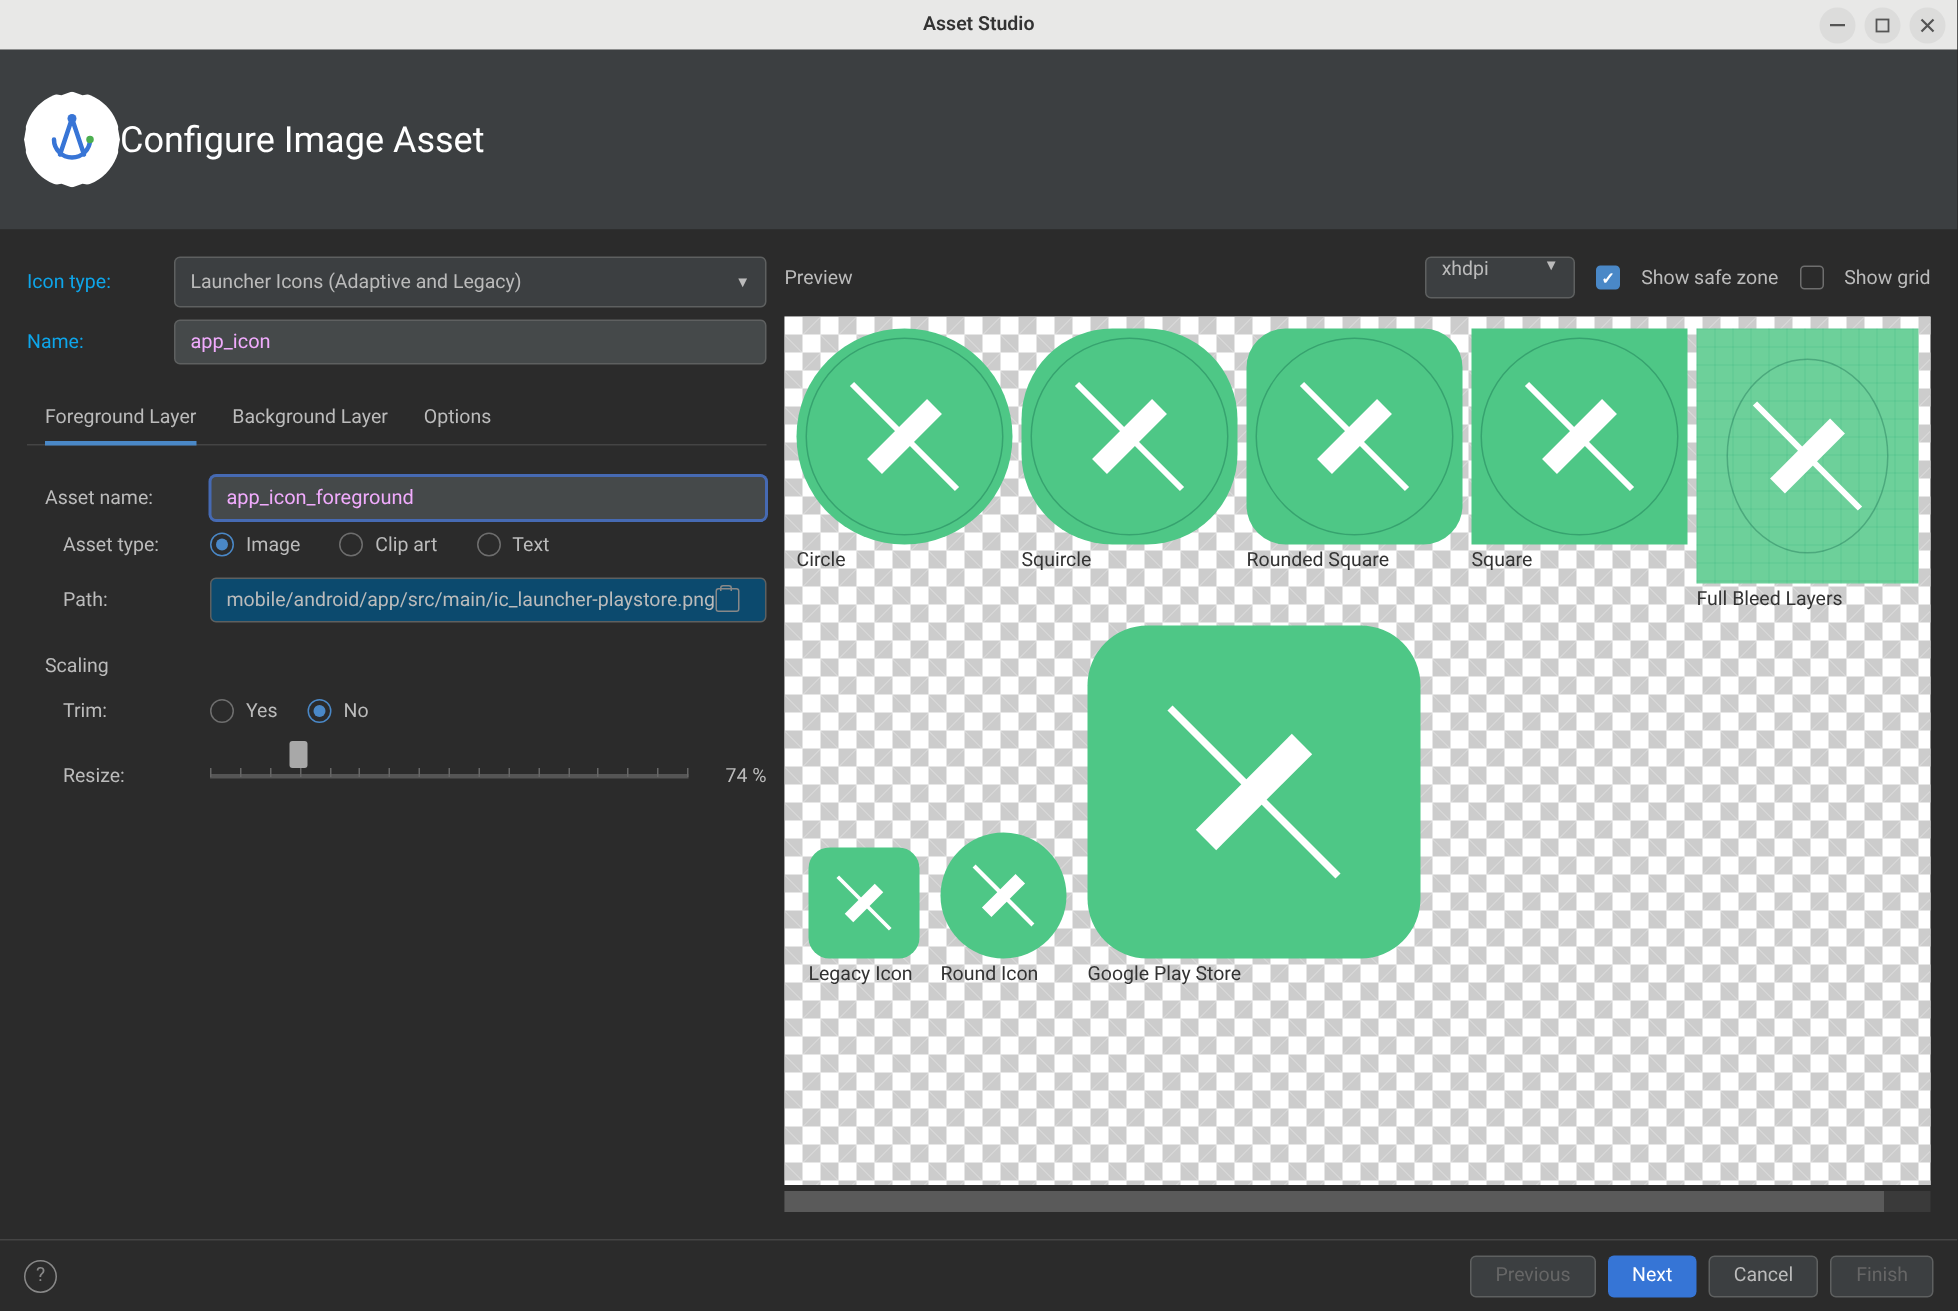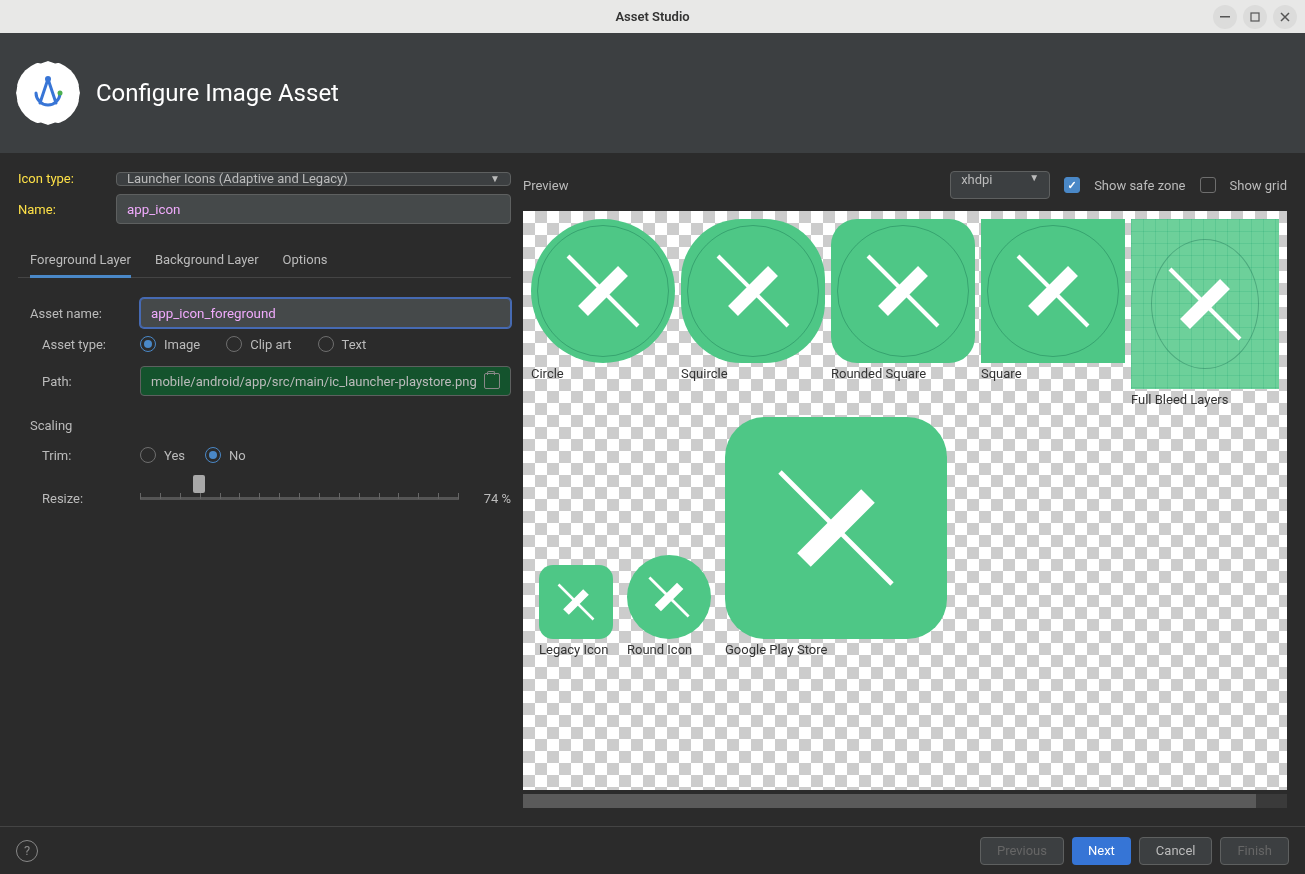--- a/index.html
+++ b/index.html
@@ -1,45 +1,45 @@
 <!DOCTYPE html>
 <html><head>
 <meta charset="utf-8">
 <style>
 *{margin:0;padding:0;box-sizing:border-box;font-family:-apple-system,BlinkMacSystemFont,"Segoe UI",Roboto,sans-serif}
 body{background:#2b2b2b;color:#bbb;font-size:13px;width:1305px;height:874px;overflow:hidden;display:flex;flex-direction:column}
 .titlebar{height:33px;background:#e8e8e7;display:flex;align-items:center;justify-content:center;position:relative}
 .titlebar-title{color:#333;font-weight:600;font-size:13px}
 .titlebar-controls{position:absolute;right:8px;display:flex;gap:6px}
 .titlebar-btn{width:24px;height:24px;border-radius:50%;background:#dcdcdb;display:flex;align-items:center;justify-content:center;cursor:pointer;color:#555}
-.header{height:120px;background:#3c3f41;display:flex;align-items:center;padding:0 20px;gap:20px}
+.header{height:120px;background:#3c3f41;display:flex;align-items:center;padding:0 20px;gap:4px}
 .header-icon{width:56px;height:56px;background:#fff;border-radius:50%;display:flex;align-items:center;justify-content:center;position:relative}
 .header-icon::before{content:"";position:absolute;inset:-4px;border-radius:50%;background:#fff;clip-path:polygon(50% 0%,61% 4%,72% 2%,80% 9%,90% 10%,95% 20%,100% 28%,98% 39%,100% 50%,98% 61%,100% 72%,95% 80%,90% 90%,80% 91%,72% 98%,61% 96%,50% 100%,39% 96%,28% 98%,20% 91%,10% 90%,5% 80%,0% 72%,2% 61%,0% 50%,2% 39%,0% 28%,5% 20%,10% 10%,20% 9%,28% 2%,39% 4%)}
 .header-icon svg{position:relative;z-index:1}
 .header-title{color:#fff;font-size:24px;font-weight:400}
 .content{flex:1;display:flex;padding:18px;gap:12px;background:#2b2b2b}
 .left{width:494px;display:flex;flex-direction:column;gap:8px}
 .right{flex:1;display:flex;flex-direction:column}
 .row{display:flex;align-items:center;gap:12px}
-.label{width:86px;color:#fde047}
+.label{width:86px;color:#0ea5e9}
 .label-wide{width:98px}
-.select{flex:1;height:14px;background:#3c3f41;border:1px solid #5e6060;border-radius:4px;color:#bbb;padding:0 10px;display:flex;align-items:center;justify-content:space-between;cursor:pointer}
+.select{flex:1;height:34px;background:#3c3f41;border:1px solid #5e6060;border-radius:4px;color:#bbb;padding:0 10px;display:flex;align-items:center;justify-content:space-between;cursor:pointer}
 .input{flex:1;height:30px;background:#45494a;border:1px solid #5e6060;border-radius:4px;color:#f0abfc;padding:0 10px}
 .input-focused{border:1px solid #466ab3;box-shadow:0 0 0 1px #466ab3}
 .tabs{display:flex;border-bottom:1px solid #444;margin-top:10px;gap:24px;padding-left:12px}
 .tab{padding:10px 0;cursor:pointer;position:relative}
 .tab-active{color:#bbb}
 .tab-active::after{content:"";position:absolute;left:0;right:0;bottom:-1px;height:3px;background:#4a88c7}
 .section-title{margin:14px 0 6px;color:#bbb}
 .radio-row{display:flex;align-items:center;gap:8px}
 .radio{width:16px;height:16px;border:1px solid #6e6e6e;border-radius:50%;display:inline-flex;align-items:center;justify-content:center;cursor:pointer}
 .radio-checked{border-color:#4a88c7}
 .radio-checked::after{content:"";width:8px;height:8px;background:#4a88c7;border-radius:50%}
 .radio-label{margin-right:18px}
-.path-input{flex:1;height:30px;background:#14532d;border:1px solid #5e6060;border-radius:4px;color:#bbb;padding:0 10px;display:flex;align-items:center;justify-content:space-between}
+.path-input{flex:1;height:30px;background:#0c4a6e;border:1px solid #5e6060;border-radius:4px;color:#bbb;padding:0 10px;display:flex;align-items:center;}
 .path-icon{width:16px;height:16px;border:1px solid #888;border-radius:2px;position:relative}
 .path-icon::before{content:"";position:absolute;top:-3px;left:2px;width:6px;height:3px;border:1px solid #888;border-bottom:none;border-radius:2px 2px 0 0}
 .indent{padding-left:12px}
 .slider-row{display:flex;align-items:center;gap:12px;margin-top:12px}
 .slider-container{flex:1;position:relative;height:30px;display:flex;align-items:center}
 .slider-track{width:100%;height:3px;background:#555;position:relative}
 .slider-ticks{position:absolute;top:10px;left:0;right:0;height:6px;display:flex;justify-content:space-between}
 .slider-ticks span{width:1px;height:6px;background:#666}
 .slider-thumb{position:absolute;width:12px;height:18px;background:#a8a8a8;border-radius:2px;top:-8px;left:18.5%;transform:translateX(-50%);cursor:pointer}
 .slider-value{width:40px;text-align:right}

